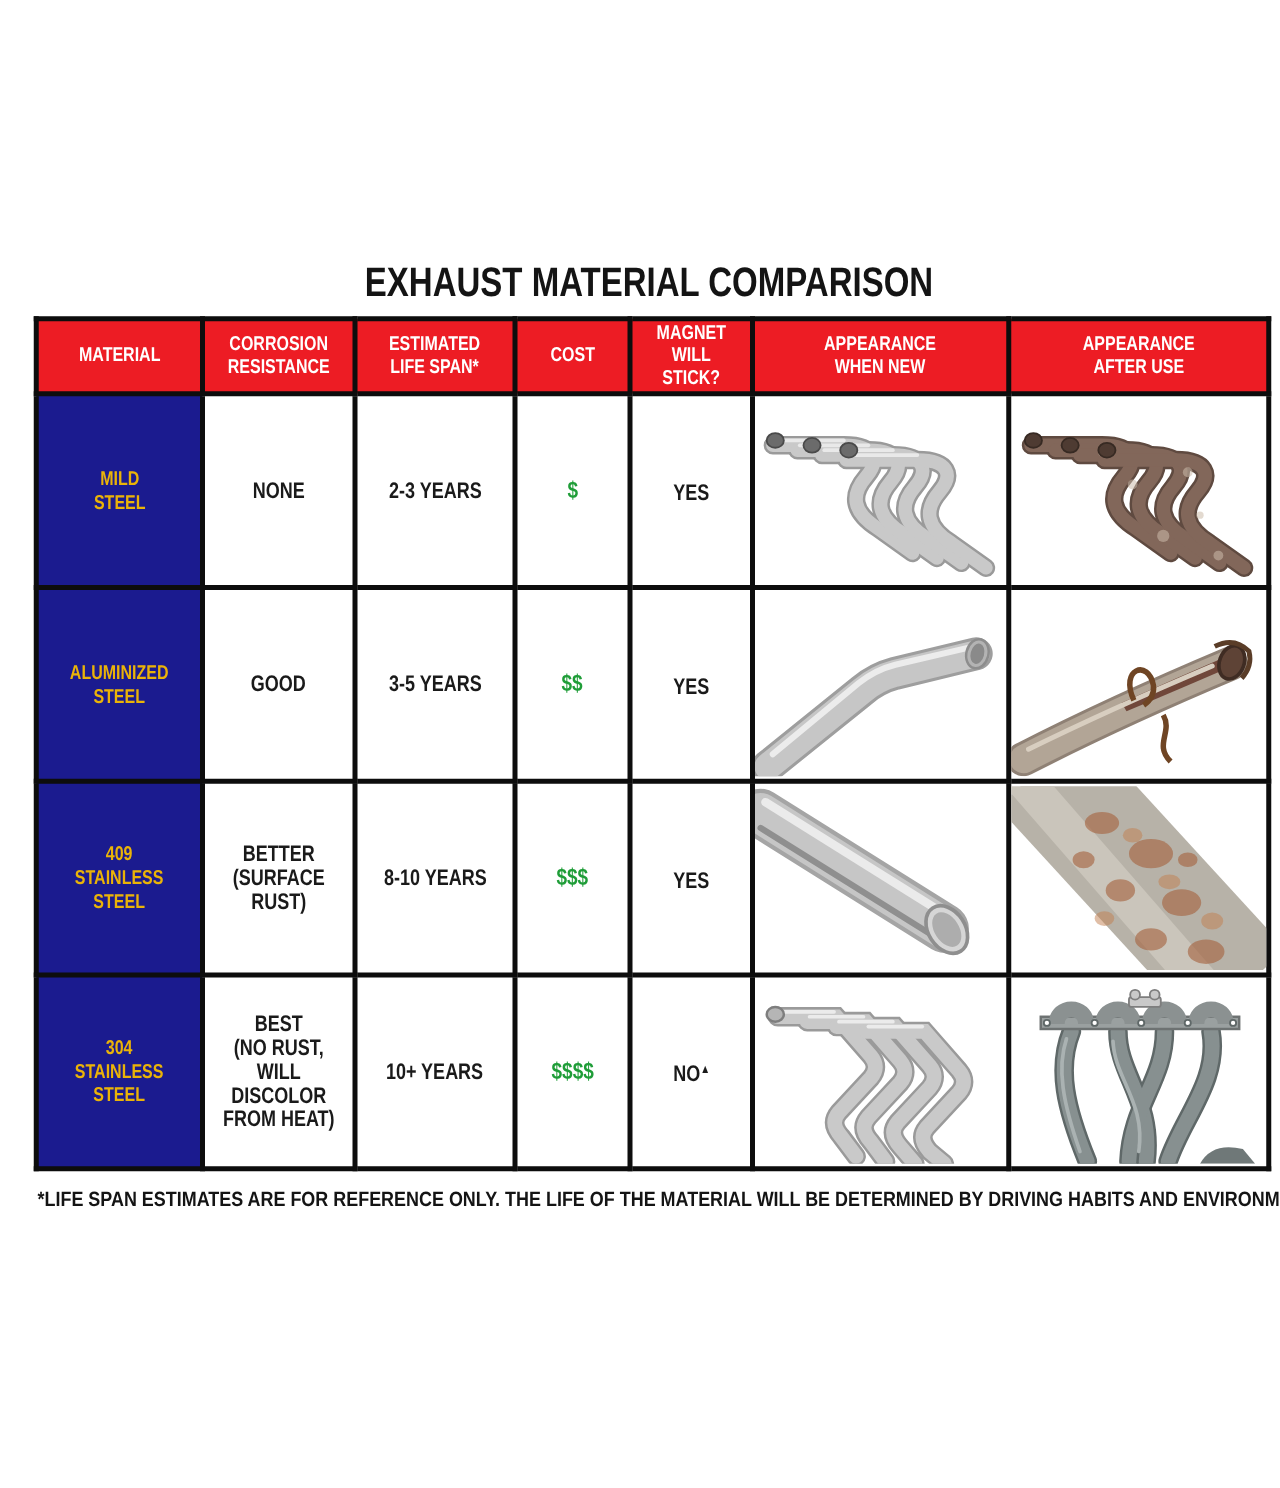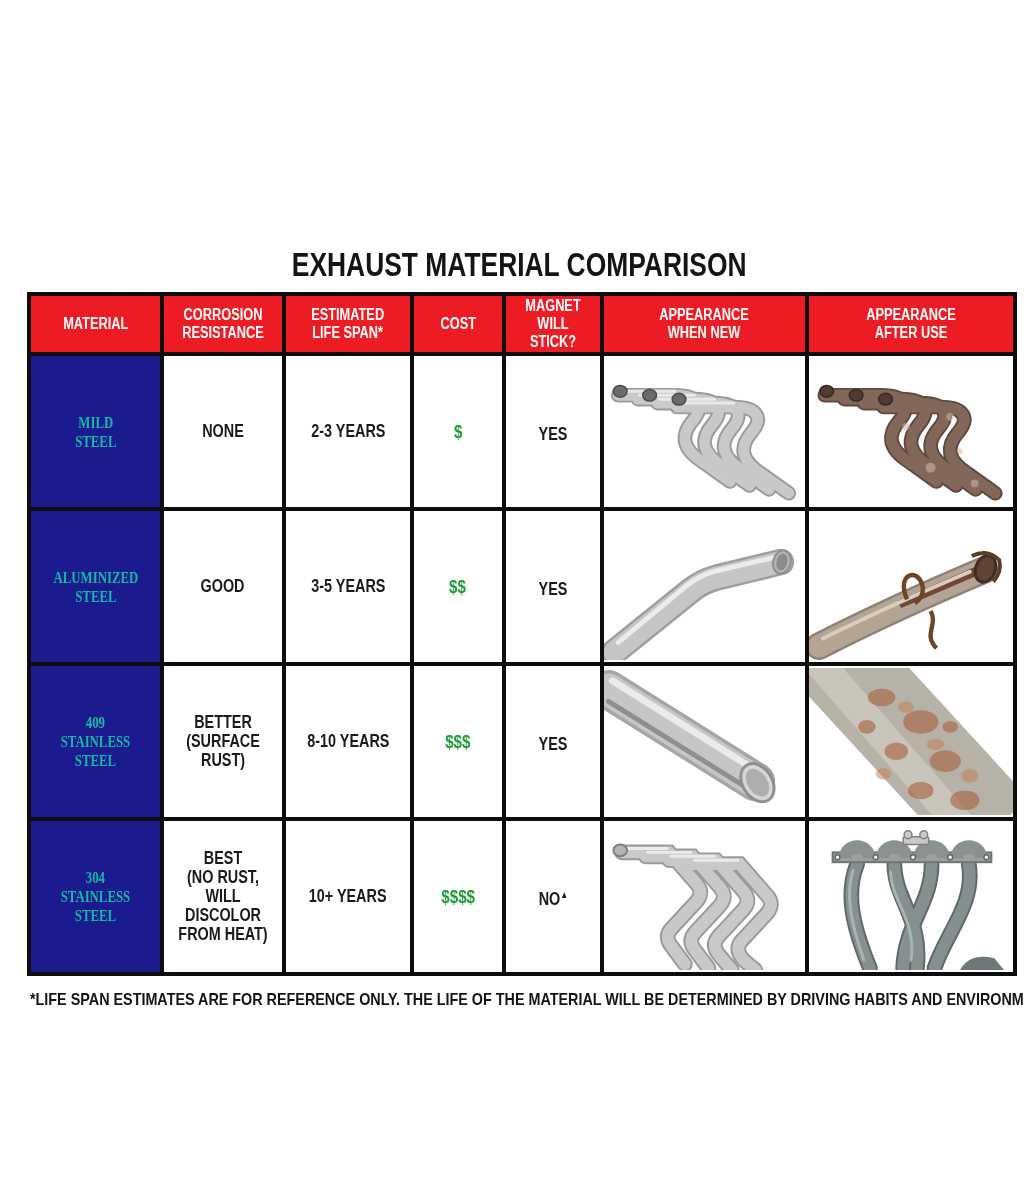--- a/index.html
+++ b/index.html
@@ -5,21 +5,21 @@
   html, body {
     margin: 0; padding: 0;
     background: #ffffff;
     width: 1024px; height: 1190px;
     overflow: hidden;
     font-family: "Liberation Sans", sans-serif;
   }
   .page { padding-top: 208px; }
   .title-wrap {
     width: 990px; margin-left: 24px;
-    text-align: center; margin-bottom: 9px; margin-top: 39px;
+    text-align: center; margin-bottom: 9px;
   }
   .title {
     display: inline-block;
     font-size: 33px; font-weight: 700; color: #141414;
     letter-spacing: 0px; line-height: 36px;
     transform: scaleX(0.80); transform-origin: 50% 50%;
     white-space: nowrap;
   }
   table.cmp {
     border-collapse: collapse;
@@ -36,21 +36,21 @@
   tr.body-row td { height: 151px; }
   .cond {
     display: inline-block;
     white-space: pre-line;
     transform: scaleX(0.80); transform-origin: 50% 50%;
     font-weight: 700;
     line-height: 19px;
   }
   .hdr-cell { background: #ED1C24; color: #ffffff; }
   .hdr-cell .cond { font-size: 16px; line-height: 18px; }
-  .mat-cell { background: #1b1b8f; color: #14b8a6; font-family: Liberation Serif, serif; }
+  .mat-cell { background: #1b1b8f; color: #eab308; }
   .mat-cell .cond { font-size: 16px; line-height: 19px; }
   .data-cell { background: #ffffff; color: #1a1a1a; }
   .data-cell .cond { font-size: 18px; }
   .cost-cell .cond { color: #1f9d38; font-size: 19px; }
   .sup-mark { font-size: 10px; vertical-align: 7px; }
   .img-cell { background: #ffffff; }
   .img-cell svg { display: block; width: 100%; height: 147px; }
   .footnotes { margin: 14px 0 0 30px; }
   .fn-line { height: 27px; }
   .fn-line .cond-l {

